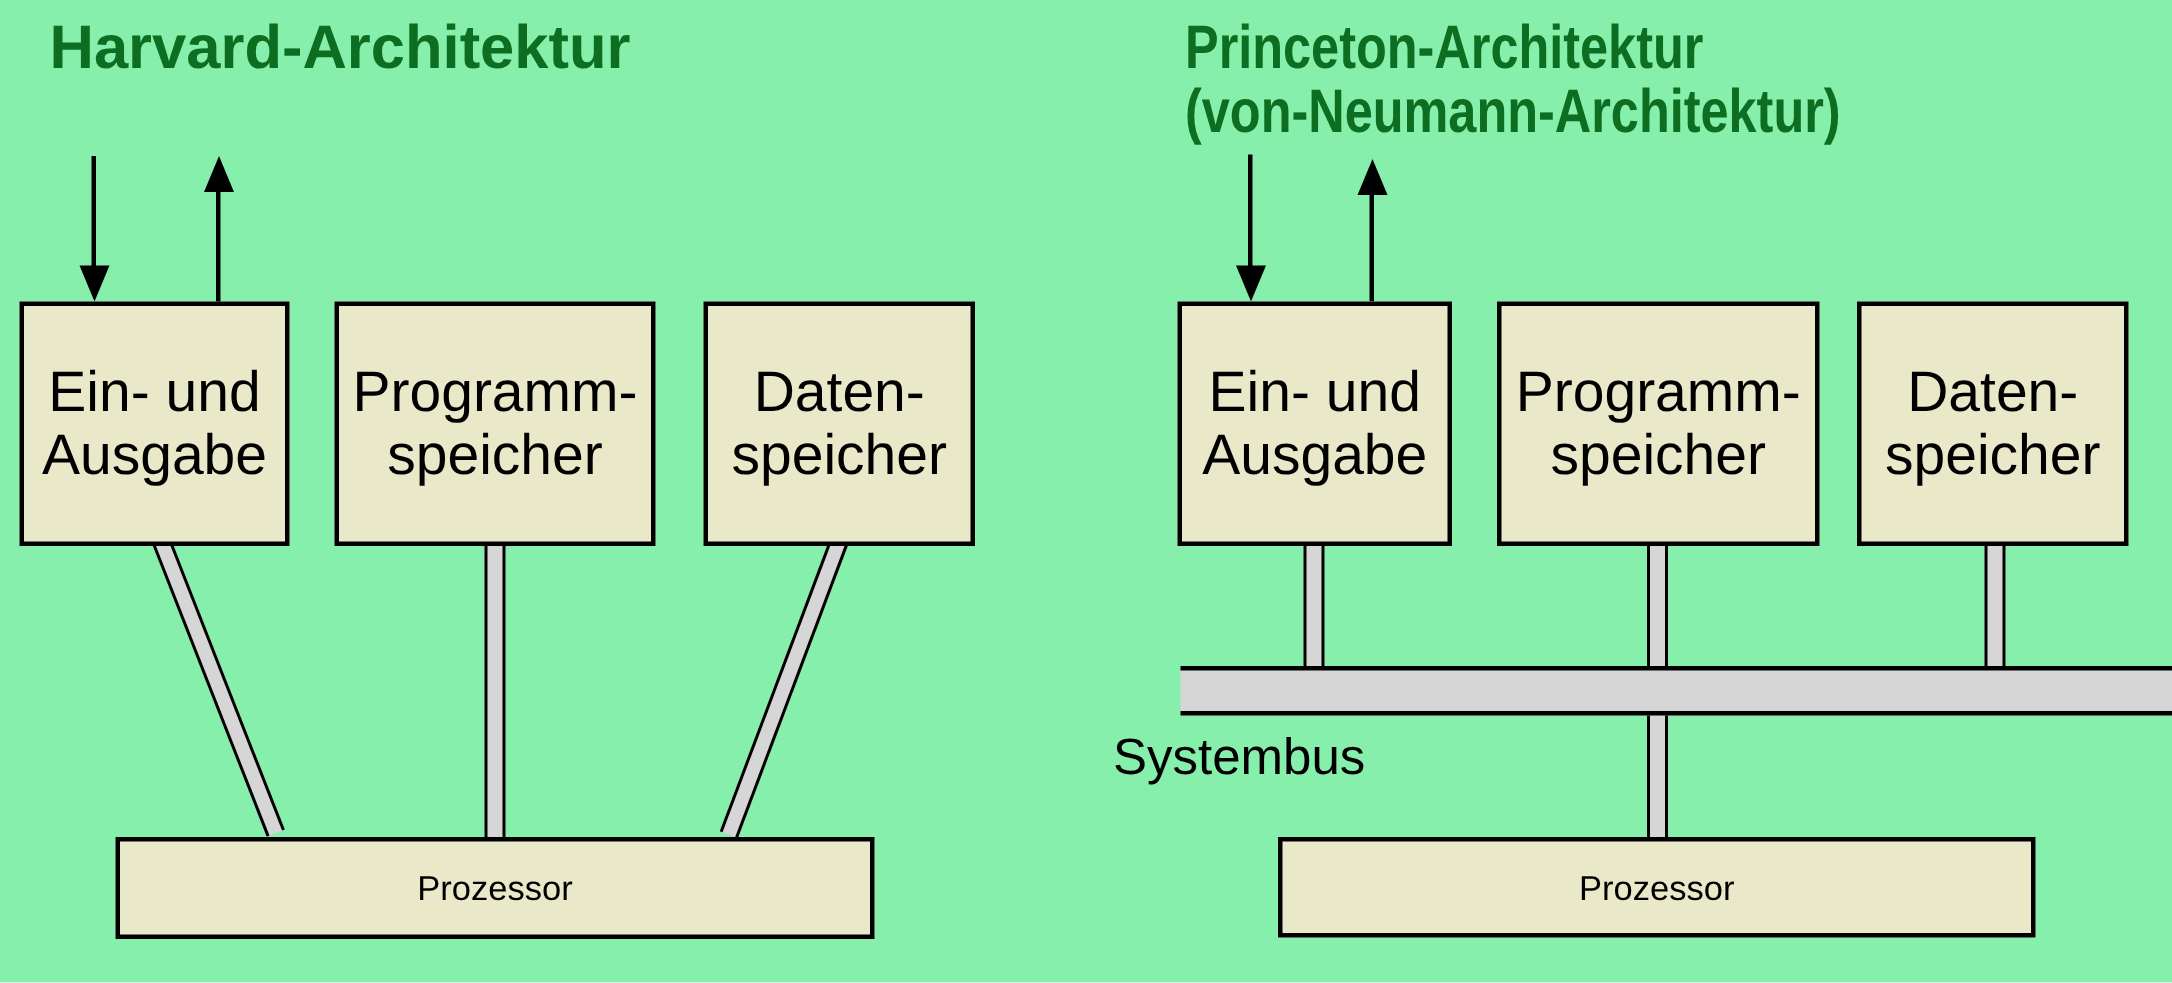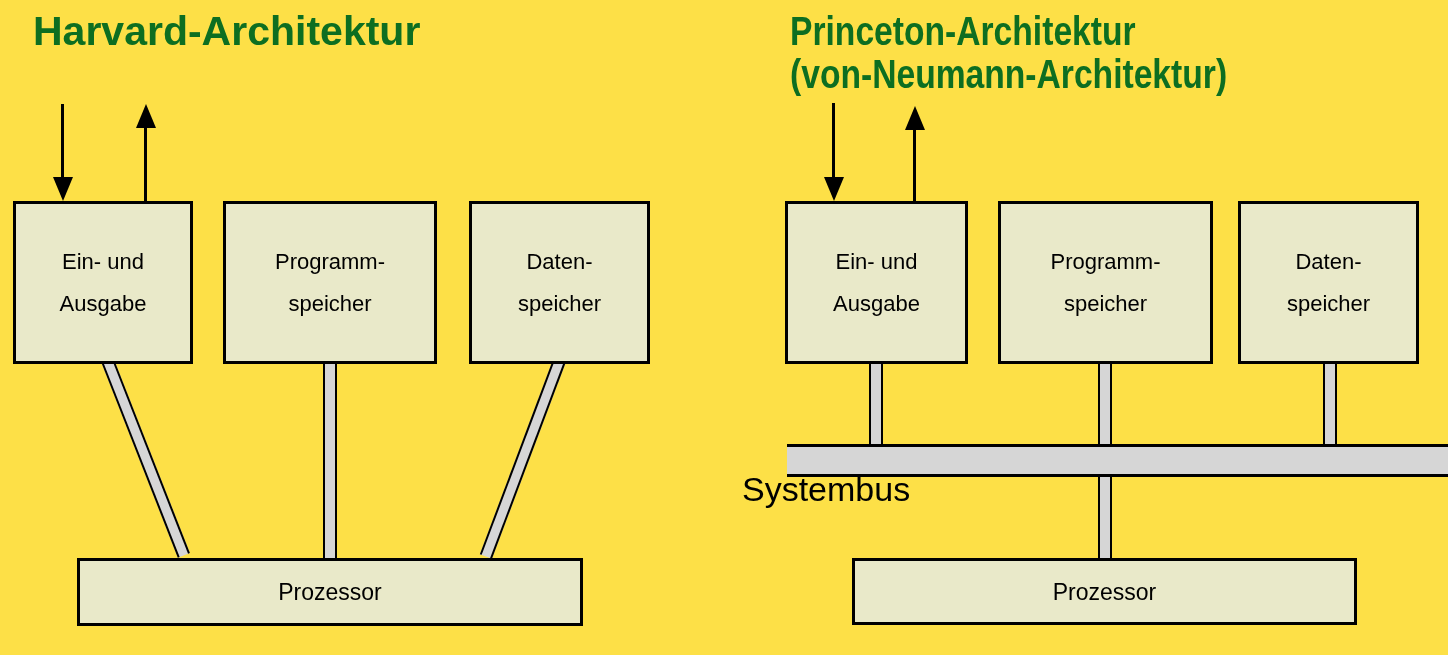--- a/index.html
+++ b/index.html
@@ -5,21 +5,21 @@
   html, body {
     margin: 0;
     padding: 0;
     background: #ffffff;
     font-family: "Liberation Sans", sans-serif;
   }
   .canvas {
     position: relative;
     width: 1448px;
     height: 655px;
-    background: #fde047;
+    background: #86efac;
     overflow: hidden;
   }
   .title {
     position: absolute;
     top: 10px;
     font-size: 41px;
     line-height: 43px;
     font-weight: bold;
     color: var(--title-green, #0d6e21);
     white-space: pre-line;
@@ -33,21 +33,21 @@
   .title.condensed .tline { display: block; }
   .node {
     position: absolute;
     box-sizing: border-box;
     background: var(--box-fill, #e9e9c9);
     border: 3px solid #000000;
     display: flex;
     align-items: center;
     justify-content: center;
     text-align: center;
-    font-size: 22px;
+    font-size: 38px;
     line-height: 42px;
     color: #000000;
     white-space: pre-line;
     z-index: 2;
   }
   .node.processor { font-size: 23px; }
   .conn {
     position: absolute;
     box-sizing: border-box;
     background: var(--connector-fill, #d6d6d6);
@@ -121,21 +121,21 @@
 
   <div class="ahead up" style="left:905px; top:106px;"></div>
   <div class="aline" style="left:913px; top:129px; height:72px;"></div>
 
   <div class="conn" style="left:869px; top:358px; width:14px; height:90px;"></div>
   <div class="conn" style="left:1098px; top:358px; width:14px; height:90px;"></div>
   <div class="conn" style="left:1323px; top:358px; width:14px; height:90px;"></div>
   <div class="conn" style="left:1098px; top:472px; width:14px; height:92px;"></div>
 
   <div class="bus" style="left:787px; top:444px; width:661px; height:33px;"></div>
-  <div class="bus-label" style="left:742px; top:470px;">Systembus</div>
+  <div class="bus-label" style="left:742px; top:486px;">Systembus</div>
 
   <div class="node" style="left:785px; top:201px; width:183px; height:163px;">Ein- und
 Ausgabe</div>
   <div class="node" style="left:998px; top:201px; width:215px; height:163px;">Programm-
 speicher</div>
   <div class="node" style="left:1238px; top:201px; width:181px; height:163px;">Daten-
 speicher</div>
   <div class="node processor" style="left:852px; top:558px; width:505px; height:67px;">Prozessor</div>
 
 </div>

